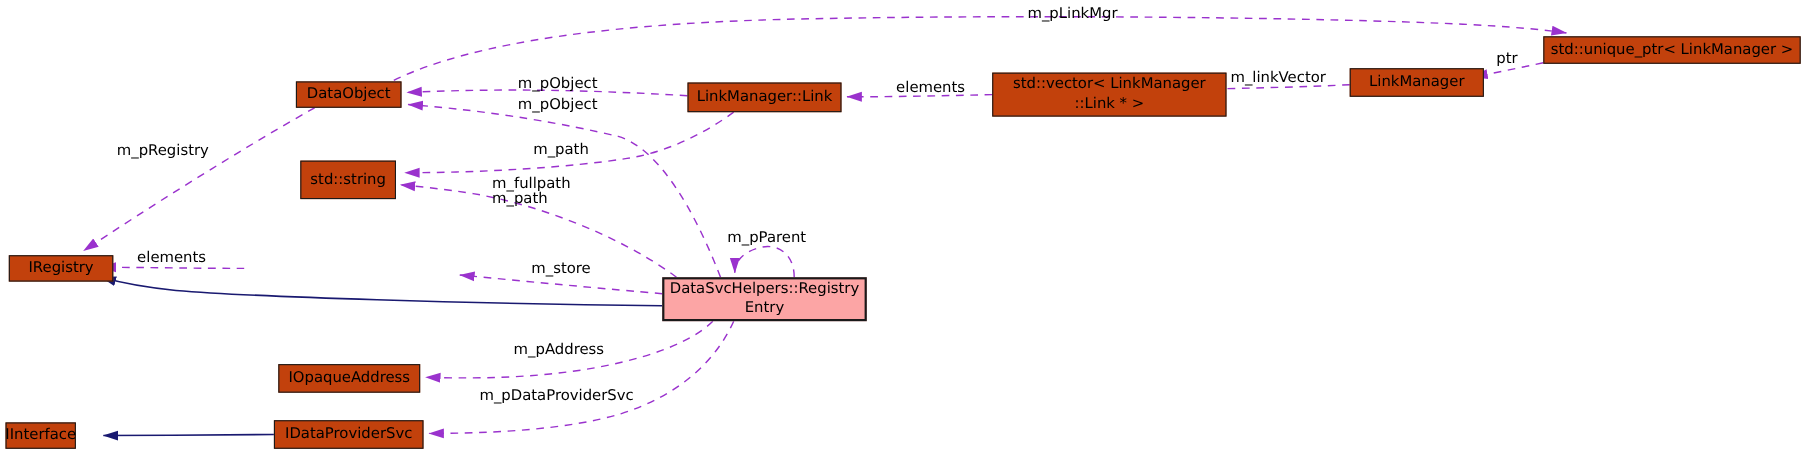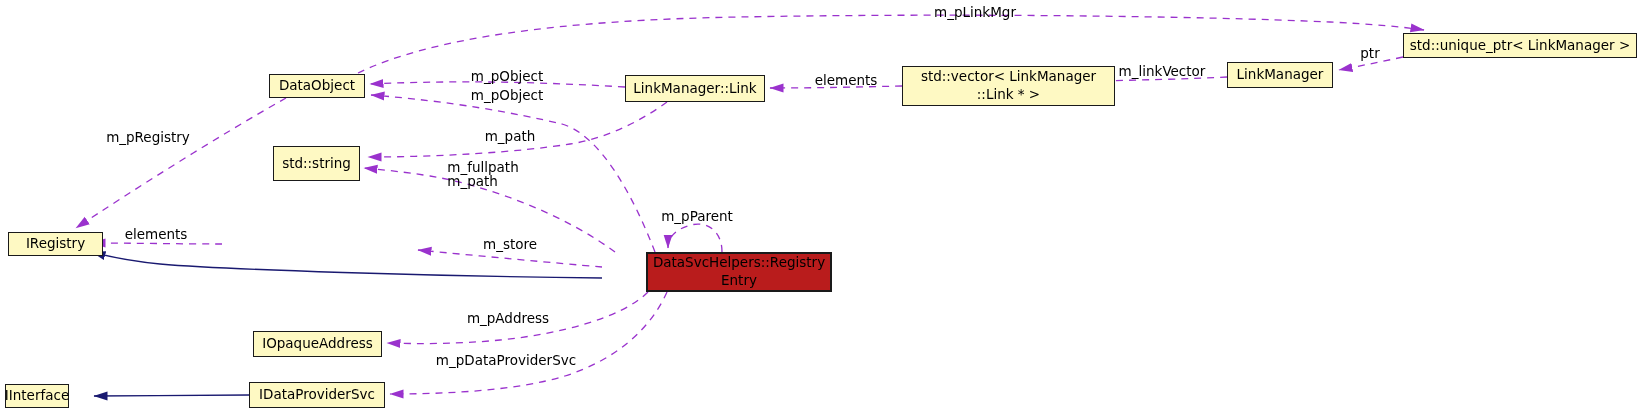--- a/index.html
+++ b/index.html
@@ -8,33 +8,32 @@
     width:1641px;height:415px;
     background:#ffffff;
     font-family:"DejaVu Sans","Liberation Sans",sans-serif;
     overflow:hidden;
   }
   #edge-layer{position:absolute;left:0;top:0;width:1641px;height:415px;}
   .node{
     position:absolute;
     box-sizing:border-box;
     border:1.5px solid #1a1a1a;
-    background:#fef9c3;
+    background:#c2410c;
     color:#000000;
     font-size:13.5px;
     line-height:1.3;
     display:flex;align-items:center;justify-content:center;
     text-align:center;
     white-space:pre-line;
     z-index:2;
   }
   .node.highlight{
-    background:#b91c1c;
+    background:#fca5a5;
     border-width:2px;
-    margin-left:44px;
   }
   .edge-label{
     position:absolute;
     transform:translate(-50%,-50%);
     font-size:13.5px;
     color:#000000;
     white-space:pre-line;
     text-align:left;
     z-index:1;
     line-height:1.05;
@@ -75,21 +74,21 @@
   </svg>
 
   <div class="node" style="left:269px;top:74px;width:96px;height:24px">DataObject</div>
   <div class="node" style="left:273px;top:146px;width:87px;height:35px">std::string</div>
   <div class="node" style="left:8px;top:232px;width:95px;height:24px">IRegistry</div>
   <div class="node highlight" style="left:602px;top:252px;width:186px;height:40px">DataSvcHelpers::Registry
 Entry</div>
   <div class="node" style="left:625px;top:75px;width:140px;height:27px">LinkManager::Link</div>
   <div class="node" style="left:902px;top:66px;width:213px;height:40px">std::vector&lt; LinkManager
 ::Link * &gt;</div>
-  <div class="node" style="left:1227px;top:62px;width:106px;height:26px">LinkManager</div>
+  <div class="node" style="left:1227px;top:62px;width:122px;height:26px">LinkManager</div>
   <div class="node" style="left:1403px;top:33px;width:234px;height:25px">std::unique_ptr&lt; LinkManager &gt;</div>
   <div class="node" style="left:253px;top:331px;width:129px;height:26px">IOpaqueAddress</div>
   <div class="node" style="left:249px;top:382px;width:136px;height:26px">IDataProviderSvc</div>
   <div class="node" style="left:5px;top:384px;width:64px;height:24px">IInterface</div>
 
   <div class="edge-label" style="left:975px;top:12px">m_pLinkMgr</div>
   <div class="edge-label" style="left:507px;top:76px">m_pObject</div>
   <div class="edge-label" style="left:507px;top:95px">m_pObject</div>
   <div class="edge-label" style="left:510px;top:136px">m_path</div>
   <div class="edge-label" style="left:483px;top:174px">m_fullpath

